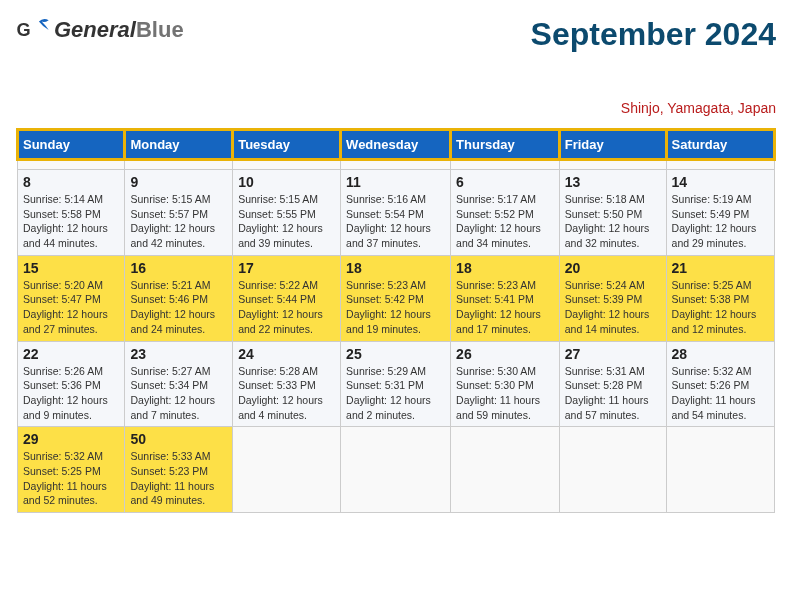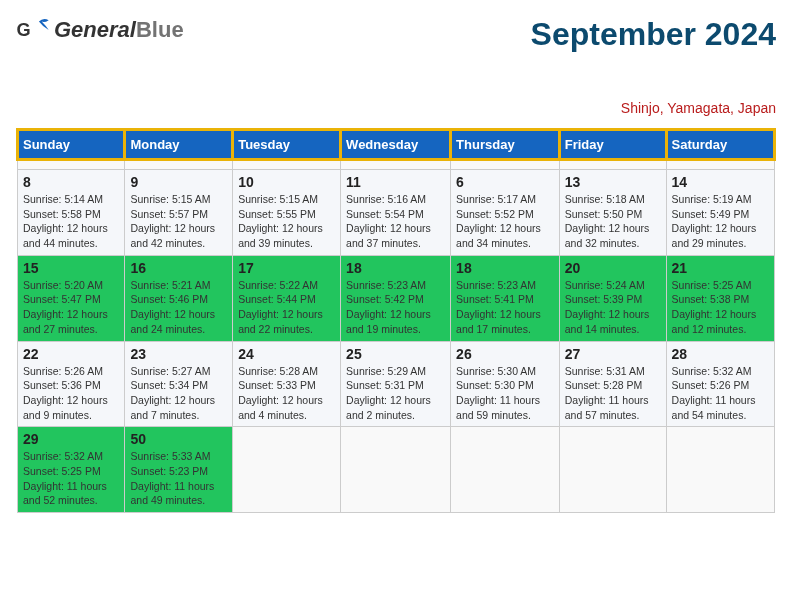--- a/index.html
+++ b/index.html
@@ -51,21 +51,21 @@
       font-size: 13px;
       font-weight: bold;
       border: 3px solid #eab308;
     }
     tbody tr td {
       border: 1px solid #ccc;
       padding: 4px 5px;
       vertical-align: top;
       width: 113px;
       min-height: 70px;
-      background: #22c55e;
+      background: #fde047;
     }
     tbody tr:nth-child(even) td {
       background: #f5f7fa;
     }
     .day-number {
       font-size: 14px;
       font-weight: bold;
       color: #222;
       display: block;
       margin-bottom: 2px;

